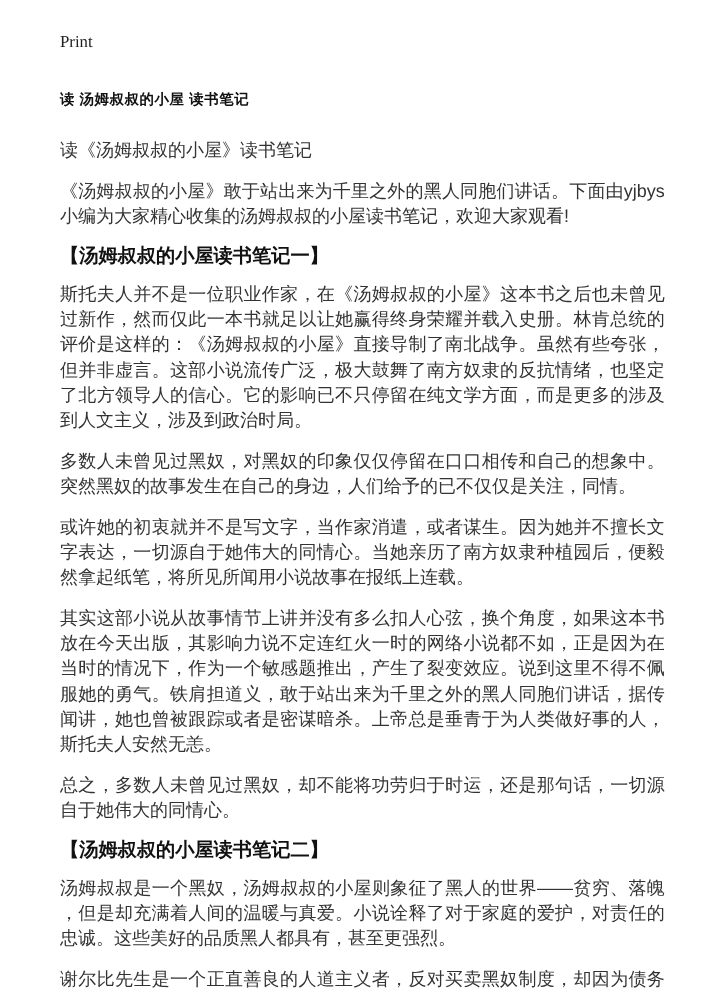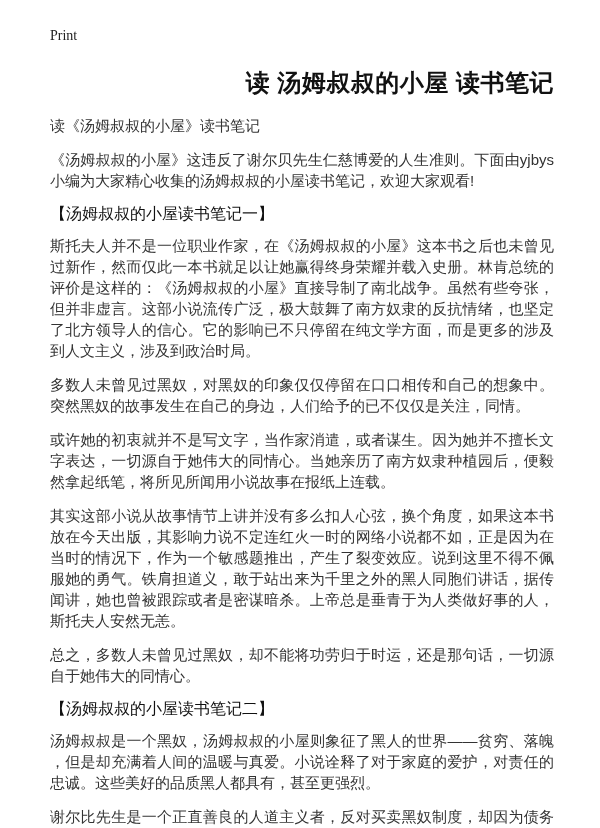--- a/index.html
+++ b/index.html
@@ -19,55 +19,55 @@
     padding:28px 46px 20px 50px;
     background:var(--bg);
   }
   .print{
     font-family:"Liberation Serif","DejaVu Serif",serif;
     font-size:14px;line-height:16px;color:#222222;
     cursor:pointer;
   }
   .title{
     margin-top:26px;
-    text-align:right;
-    font-size:24px;line-height:26px;font-weight:bold;
+    text-align:left;
+    font-size:12px;line-height:26px;font-weight:bold;
     color:var(--heading);
     letter-spacing:0.5px;
   }
   .subtitle{
     margin-top:19px;
     font-size:15px;line-height:21px;color:var(--text);
   }
   .para{
     margin-top:13px;
     font-size:15px;line-height:21px;color:var(--text);
     text-align:justify;
     word-break:break-all;
     line-break:anywhere;
   }
   .heading{
     margin-top:14px;
-    font-size:16px;line-height:18px;font-weight:normal;
+    font-size:16px;line-height:18px;font-weight:bold;
     color:var(--heading);
   }
   .section .para:first-of-type{margin-top:12px;}
 </style>
 </head>
 <body>
 
 <div class="page">
 
   <div class="print">Print</div>
 
   <h1 class="title">读 汤姆叔叔的小屋 读书笔记</h1>
 
   <p class="subtitle">读《汤姆叔叔的小屋》读书笔记</p>
 
-  <p class="para">《汤姆叔叔的小屋》这违反了谢尔贝先生仁慈博爱的人生准则。下面由yjbys小编为大家精心收集的汤姆叔叔的小屋读书笔记，欢迎大家观看!</p>
+  <p class="para">《汤姆叔叔的小屋》敢于站出来为千里之外的黑人同胞们讲话。下面由yjbys小编为大家精心收集的汤姆叔叔的小屋读书笔记，欢迎大家观看!</p>
 
   <div class="section">
     <h2 class="heading">【汤姆叔叔的小屋读书笔记一】</h2>
     <p class="para">斯托夫人并不是一位职业作家，在《汤姆叔叔的小屋》这本书之后也未曾见过新作，然而仅此一本书就足以让她赢得终身荣耀并载入史册。林肯总统的评价是这样的：《汤姆叔叔的小屋》直接导制了南北战争。虽然有些夸张，但并非虚言。这部小说流传广泛，极大鼓舞了南方奴隶的反抗情绪，也坚定了北方领导人的信心。它的影响已不只停留在纯文学方面，而是更多的涉及到人文主义，涉及到政治时局。</p>
     <p class="para">多数人未曾见过黑奴，对黑奴的印象仅仅停留在口口相传和自己的想象中。突然黑奴的故事发生在自己的身边，人们给予的已不仅仅是关注，同情。</p>
     <p class="para">或许她的初衷就并不是写文字，当作家消遣，或者谋生。因为她并不擅长文字表达，一切源自于她伟大的同情心。当她亲历了南方奴隶种植园后，便毅然拿起纸笔，将所见所闻用小说故事在报纸上连载。</p>
     <p class="para">其实这部小说从故事情节上讲并没有多么扣人心弦，换个角度，如果这本书放在今天出版，其影响力说不定连红火一时的网络小说都不如，正是因为在当时的情况下，作为一个敏感题推出，产生了裂变效应。说到这里不得不佩服她的勇气。铁肩担道义，敢于站出来为千里之外的黑人同胞们讲话，据传闻讲，她也曾被跟踪或者是密谋暗杀。上帝总是垂青于为人类做好事的人，斯托夫人安然无恙。</p>
     <p class="para">总之，多数人未曾见过黑奴，却不能将功劳归于时运，还是那句话，一切源自于她伟大的同情心。</p>
   </div>
 

